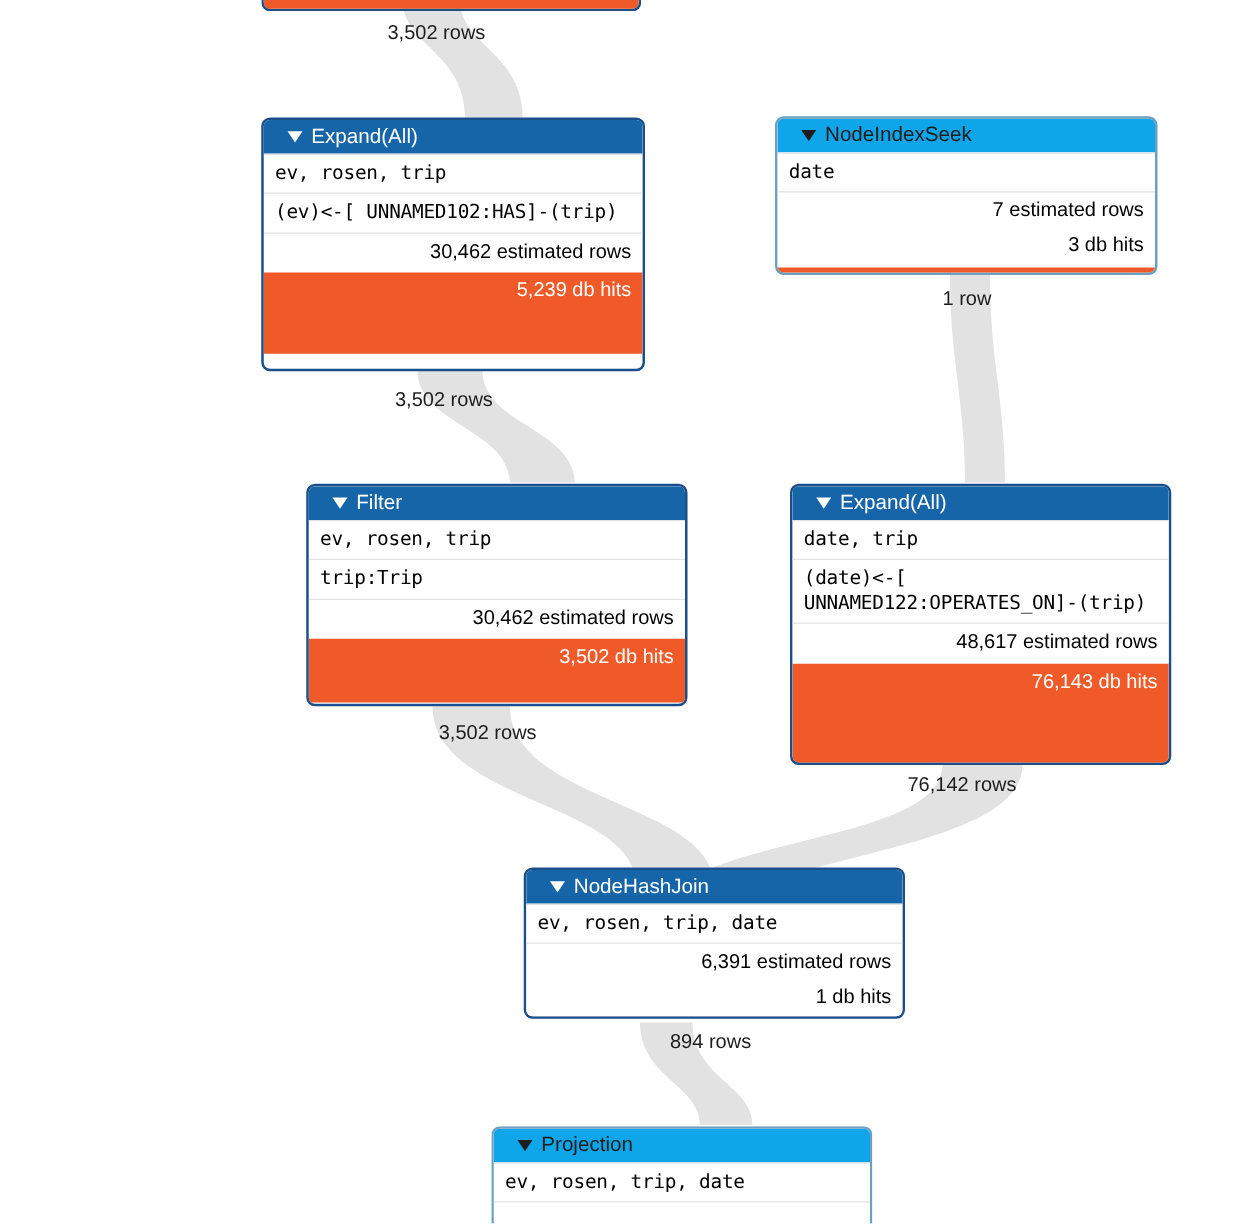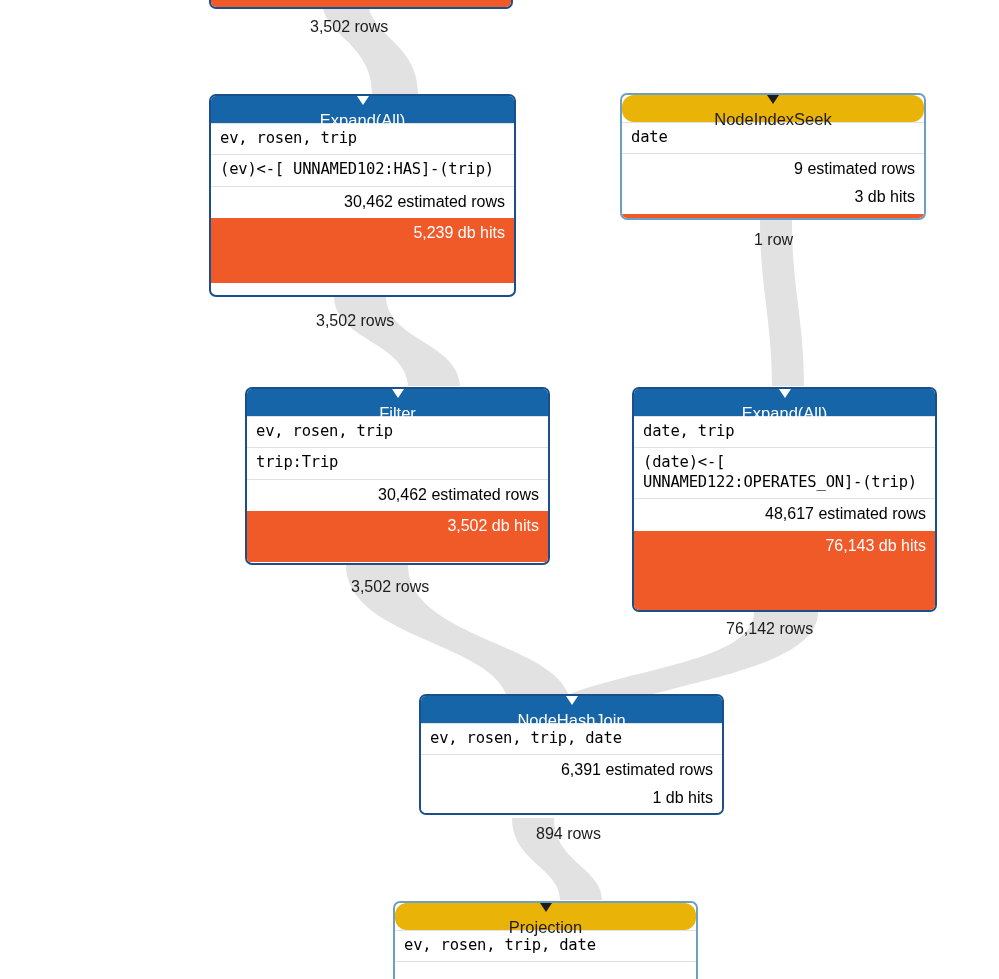--- a/index.html
+++ b/index.html
@@ -43,26 +43,24 @@
     display: flex;
     align-items: center;
     gap: 7px;
     height: 27px;
     padding: 0 19px;
     background: #1565a8;
     color: #ffffff;
     font-size: 16.5px;
     line-height: 1;
     white-space: nowrap;
-    flex-direction: column;
   }
   .node.light .hdr {
-    background: #eab308;
+    background: #0ea5e9;
     color: #1d1d1d;
-    border-radius: 12px;
   }
   .caret {
     width: 0; height: 0;
     border-left: 6.5px solid transparent;
     border-right: 6.5px solid transparent;
     border-top: 9px solid #ffffff;
     flex: 0 0 auto;
   }
   .node.light .caret { border-top-color: #1d1d1d; }
 
@@ -171,21 +169,21 @@
   </div>
 
   <div class="edge-label" style="left:280px; top:312px;">3,502 rows</div>
 
   <div class="node light" style="left:584px; top:93px; width:306px; height:127px;">
     <div class="hdr">
       <span class="caret"></span>
       <span>NodeIndexSeek</span>
     </div>
     <div class="row mono">date</div>
-    <div class="row stat">9 estimated rows</div>
+    <div class="row stat">7 estimated rows</div>
     <div class="row stat" style="border-top:none; padding-top:0;">3 db hits</div>
     <div class="row dbhits slim"></div>
   </div>
 
   <div class="edge-label" style="left:718px; top:231px;">1 row</div>
 
   <div class="node" style="left:209px; top:387px; width:305px; height:178px;">
     <div class="hdr">
       <span class="caret"></span>
       <span>Filter</span>

